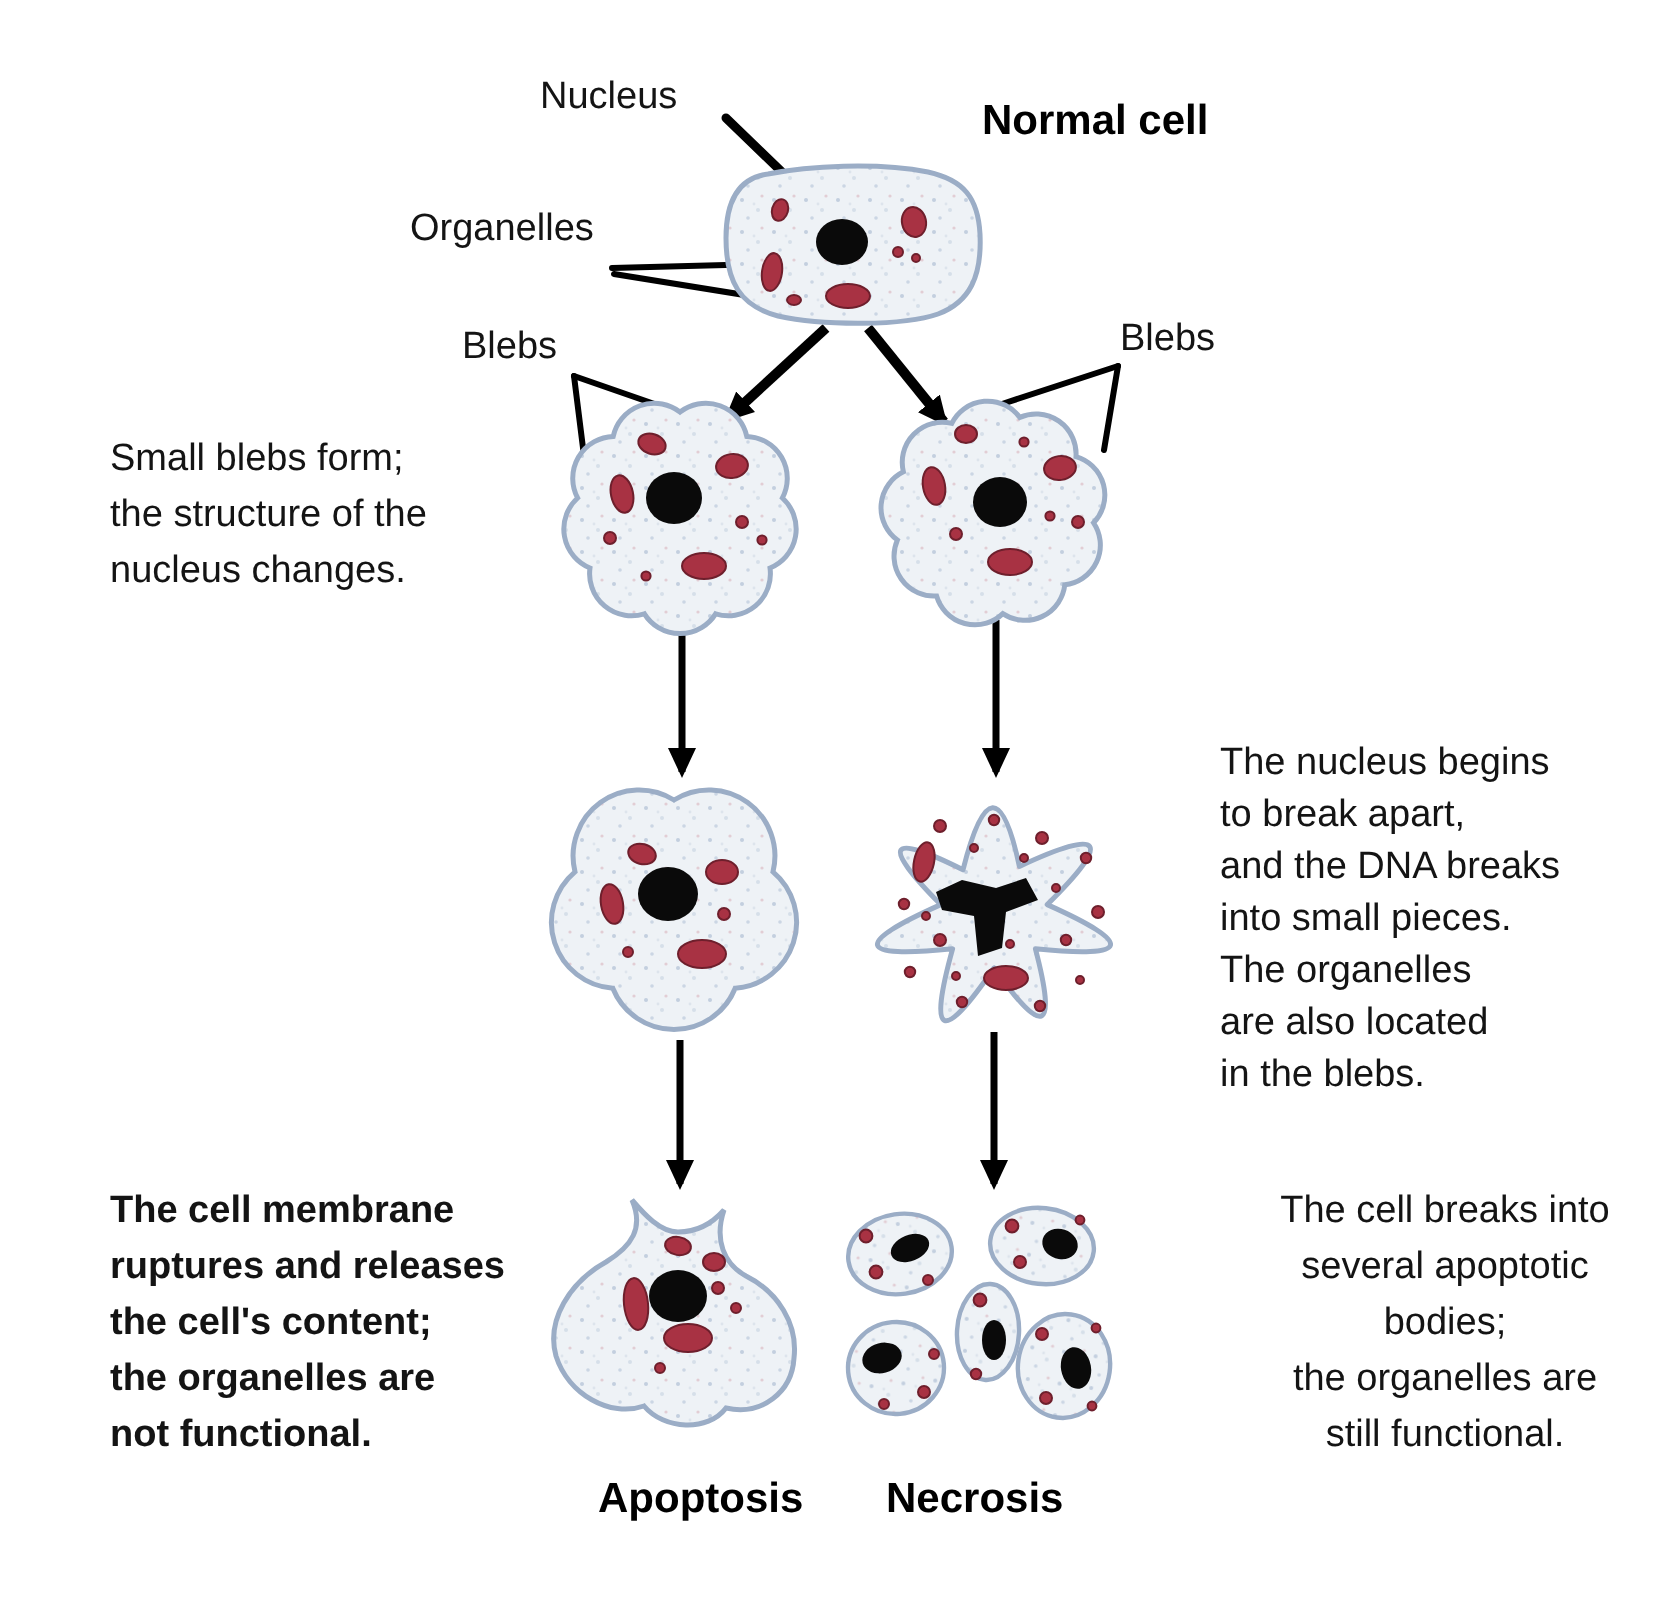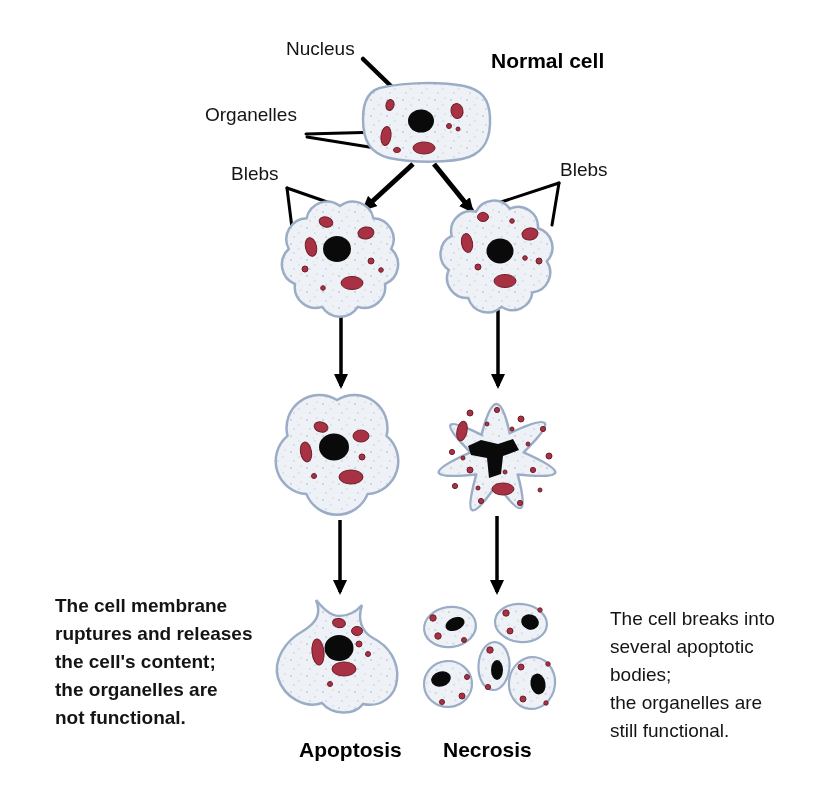--- a/index.html
+++ b/index.html
@@ -207,32 +207,42 @@
       <g fill="#a83243" stroke="#6e1f2c" stroke-width="1">
         <circle cx="521" cy="667" r="3"></circle>
             <circle cx="523" cy="699" r="3"></circle>
         <circle cx="546" cy="703" r="2.2"></circle>
             <circle cx="548" cy="664" r="2.2"></circle>
       </g>
     </g>
   </g>
 </svg>
 
-  <div class="lbl" style="left:286px;top:38px;text-align:center;">Nucleus</div>
+  <div class="lbl" style="left:270px;top:38px;text-align:center;">Nucleus</div>
   <div class="lbl h" style="left:491px;top:50px;text-align:center;">Normal cell</div>
   <div class="lbl" style="left:205px;top:104px;">Organelles</div>
   <div class="lbl" style="left:231px;top:163px;">Blebs</div>
   <div class="lbl" style="left:560px;top:159px;">Blebs</div>
 
+  <div class="txt" style="left:55px;top:216px;width:250px;">Small blebs form;
+the structure of the
+nucleus changes.</div>
+  <div class="txt tight" style="left:610px;top:369px;width:225px;">The nucleus begins
+to break apart,
+and the DNA breaks
+into small pieces.
+The organelles
+are also located
+in the blebs.</div>
   <div class="txt" style="left:55px;top:592px;width:250px;font-weight:bold;">The cell membrane
 ruptures and releases
 the cell's content;
 the organelles are
 not functional.</div>
-  <div class="txt" style="left:610px;top:605px;width:225px;">The cell breaks into
+  <div class="txt" style="left:610px;top:592px;width:225px;text-align:center;">The cell breaks into
 several apoptotic
 bodies;
 the organelles are
 still functional.</div>
 
   <div class="lbl h" style="left:299px;top:739px;">Apoptosis</div>
   <div class="lbl h" style="left:443px;top:739px;">Necrosis</div>
 </div>
 
 </body></html>

